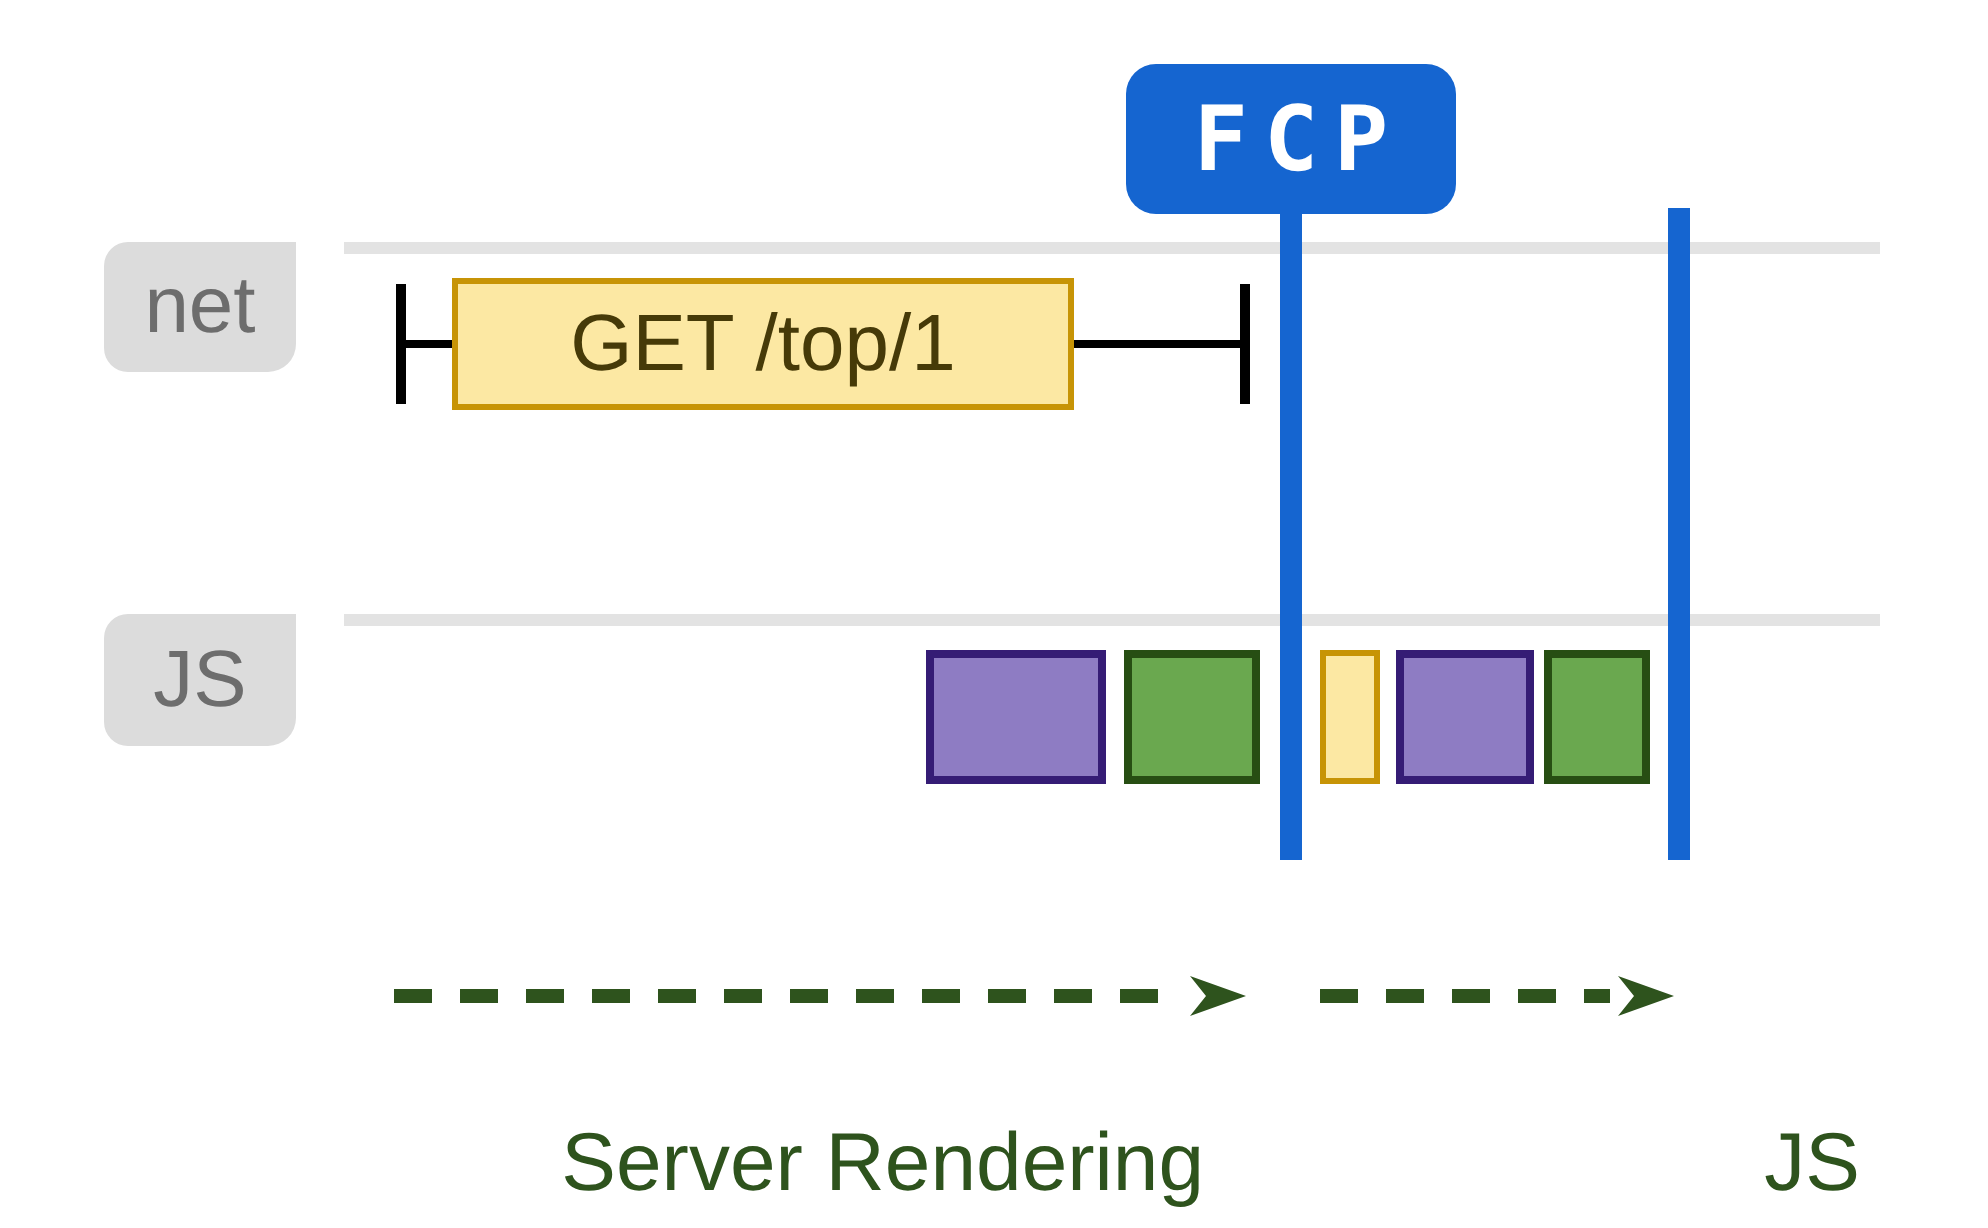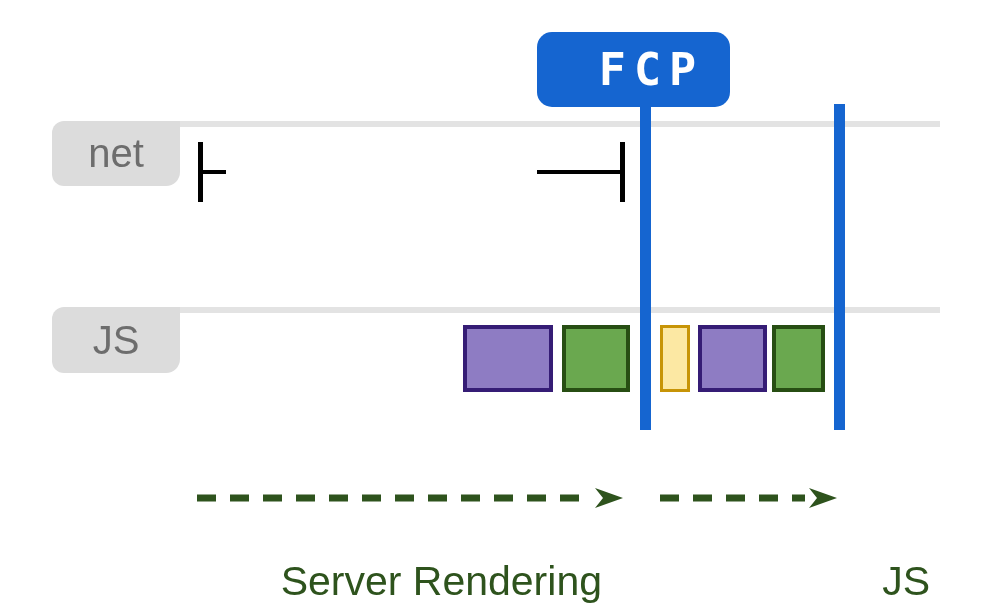--- a/index.html
+++ b/index.html
@@ -4,21 +4,21 @@
 <style>
   html,body{margin:0;padding:0;background:#fff;}
   .stage{
     position:relative;width:994px;height:614px;background:#ffffff;
     font-family:"Liberation Sans",sans-serif;overflow:hidden;
   }
   .track-line{position:absolute;left:172px;width:768px;height:6px;background:var(--track-gray);}
   .track-line.net{top:121px;}
   .track-line.js{top:307px;}
   .tab{
-    position:absolute;left:52px;width:128px;background:var(--tab-gray);
+    position:absolute;left:52px;width:96px;background:var(--tab-gray);
     color:var(--tab-text);display:flex;align-items:center;justify-content:center;
     border-radius:12px 0 14px 12px;font-size:40px;
   }
   .tab.net{top:121px;height:65px;}
   .tab.js{top:307px;height:66px;}
   .badge{
     position:absolute;top:32px;width:165px;height:75px;background:var(--blue);
     border-radius:15px;color:#fff;font-family:"DejaVu Sans Mono",monospace;
     font-weight:bold;font-size:45px;letter-spacing:8px;
     display:flex;align-items:center;justify-content:center;z-index:3;
@@ -53,28 +53,31 @@
   <div class="track-line net"></div>
   <div class="track-line js"></div>
 
   <div class="tab net">
     <span>net</span>
   </div>
   <div class="tab js">
     <span>JS</span>
   </div>
 
-  <div class="badge" style="left: 537px; padding-left: 28px;">
+  <div class="badge" style="left: 563px;">
     <span>FCP</span>
   </div>
   <div class="vline" style="left: 640px;"></div>
   <div class="vline" style="left: 834px;"></div>
 
   <div class="cap" style="left:198px"></div>
   <div class="conn" style="left:203px;width:23px"></div>
+  <div class="req-box">
+    <span>GET /top/1</span>
+  </div>
   <div class="conn" style="left:537px;width:83px"></div>
   <div class="cap" style="left:620px"></div>
 
   <div>
       <div class="task-block purple" style="left: 463px; width: 90px;"></div>
       <div class="task-block green" style="left: 562px; width: 68px;"></div>
       <div class="task-block yellow" style="left: 660px; width: 30px;"></div>
       <div class="task-block purple" style="left: 698px; width: 69px;"></div>
       <div class="task-block green" style="left: 772px; width: 53px;"></div>
     </div>

